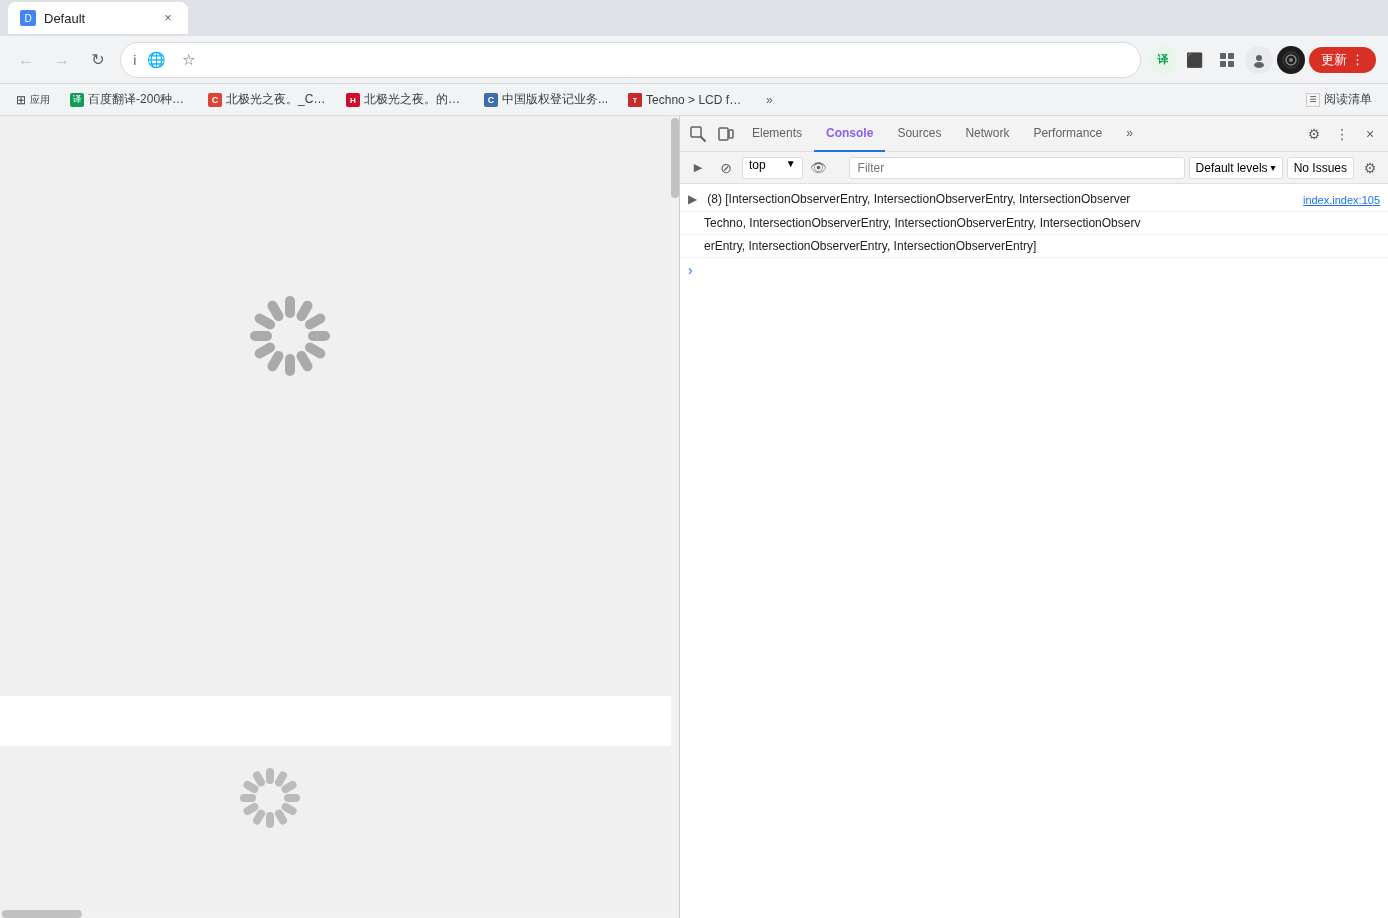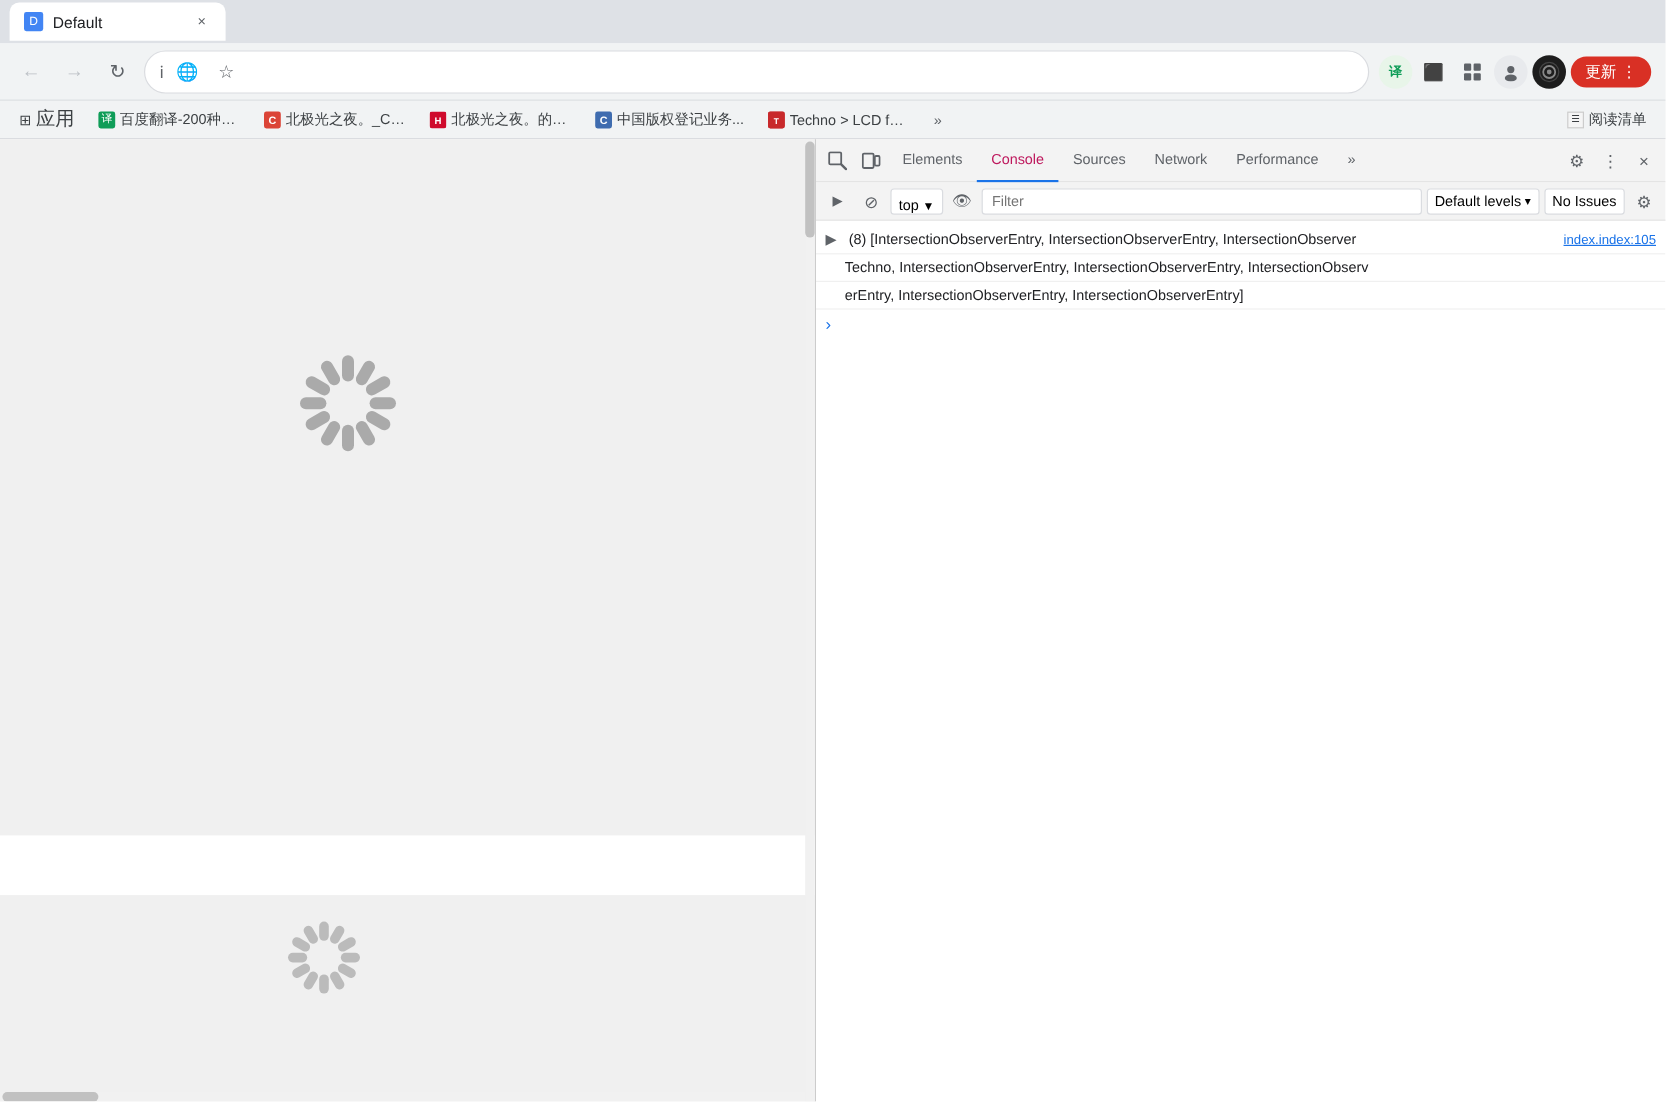--- a/index.html
+++ b/index.html
@@ -237,22 +237,23 @@
       padding: 0 12px;
       height: 36px;
       display: flex;
       align-items: center;
       font-size: 12px;
       color: #5f6368;
       cursor: pointer;
       border-bottom: 2px solid transparent;
     }
     .devtools-tab.active {
-      color: #be185d;
+      color: #8b5cf6;
       border-bottom: 2px solid #1a73e8;
+      font-weight: bold;
     }
     .devtools-toolbar-spacer { flex: 1; }
     .devtools-icon-btn {
       width: 28px;
       height: 28px;
       display: flex;
       align-items: center;
       justify-content: center;
       cursor: pointer;
       border-radius: 4px;
@@ -276,39 +277,40 @@
       display: flex;
       align-items: center;
       justify-content: center;
       cursor: pointer;
       border-radius: 3px;
       color: #5f6368;
       font-size: 13px;
     }
     .top-selector {
       display: flex;
-      align-items: flex-end;
+      align-items: flex-start;
       background: #fff;
       border: 1px solid #dadce0;
       border-radius: 3px;
       padding: 0 6px;
       height: 22px;
       font-size: 12px;
-      gap: 3px;
+      gap: 20px;
       cursor: pointer;
     }
     .filter-input {
       flex: 1;
       background: #fff;
       border: 1px solid #dadce0;
       border-radius: 3px;
       padding: 0 8px;
       height: 22px;
       font-size: 12px;
       outline: none;
+      margin-left: 14px;
     }
     .default-levels-btn {
       display: flex;
       align-items: center;
       background: #fff;
       border: 1px solid #dadce0;
       border-radius: 3px;
       padding: 0 6px;
       height: 22px;
       font-size: 12px;
@@ -535,21 +537,21 @@
       <div class="update-btn">
         <span>更新</span>
         <span>⋮</span>
       </div>
     </div>
   </div>
 
   <div class="bookmarks-bar">
     <div class="bookmark-item">
       <span style="font-size:12px;">⊞</span>
-      <span style="font-size:16px;">应用</span>
+      <span style="font-size:10px;">应用</span>
     </div>
 
     <div class="bookmark-item">
       <span style="background:#0f9d58;color:white;font-size:9px;width:14px;height:14px;border-radius:2px;display:inline-flex;align-items:center;justify-content:center;flex-shrink:0;">译</span>
       <span style="font-size:12px;overflow:hidden;text-overflow:ellipsis;max-width:100px;">百度翻译-200种语...</span>
     </div>
 
     <div class="bookmark-item">
       <span style="background:#db4437;color:white;font-size:9px;width:14px;height:14px;border-radius:2px;display:inline-flex;align-items:center;justify-content:center;flex-shrink:0;font-weight:bold;">C</span>
       <span style="font-size:12px;overflow:hidden;text-overflow:ellipsis;max-width:100px;">北极光之夜。_CSD...</span>

